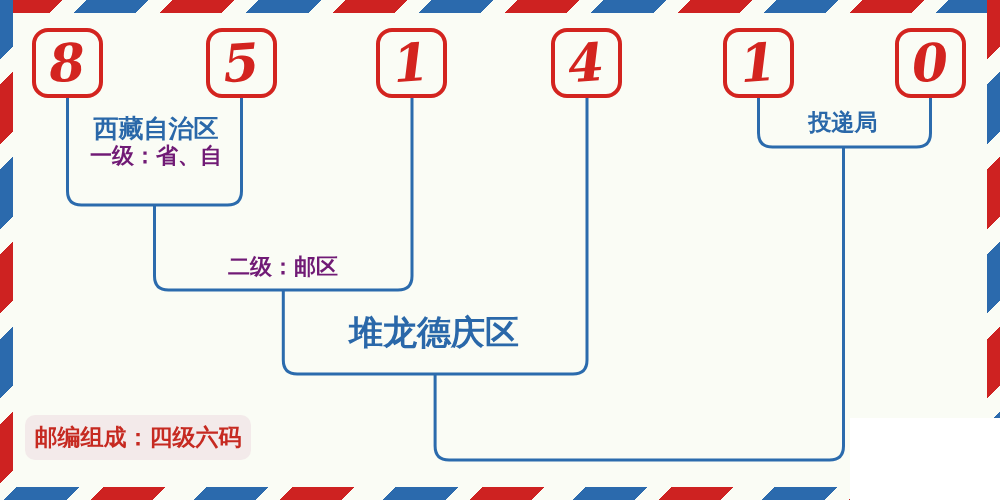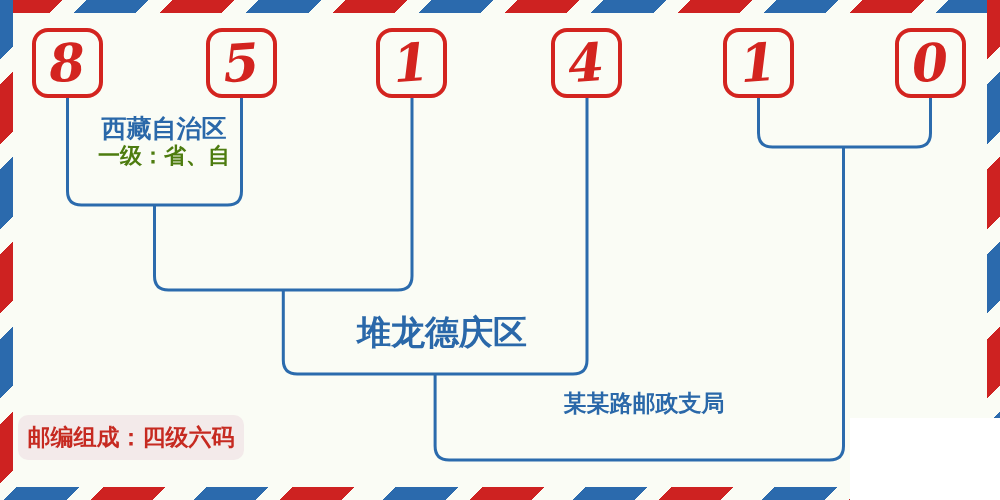--- a/index.html
+++ b/index.html
@@ -29,34 +29,34 @@
     font-family:"DejaVu Serif","Liberation Serif",serif;
     font-style:italic;font-weight:bold;font-size:52px;line-height:1;
     color:#d3241f;transform:rotate(-4deg);
   }
   .db1{left:32px;} .db2{left:206px;} .db3{left:376px;}
   .db4{left:551px;} .db5{left:723px;} .db6{left:895px;}
   
   .connectors{position:absolute;left:0;top:0;}
   
   .lbl{position:absolute;transform:translateX(-50%);white-space:nowrap;
-       font-weight:bold;text-align:center;margin-left:8px;}
+       font-weight:bold;text-align:center;}
   .blue{color:#2a68a9;}
-  .red{color:#4d7c0f;}
+  .red{color:#701a75;}
   .l1-region{left:156px;top:112px;font-size:25px;}
   .l1-desc{left:156px;top:143px;font-size:22px;line-height:26px;}
   .l2-desc{left:283px;top:252px;font-size:22px;}
   .l3-region{left:434px;top:310px;font-size:34px;}
   .l3-desc{left:436px;top:340px;font-size:22px;}
   .l4-region{left:636px;top:388px;font-size:23px;}
   .l4-desc{left:640px;top:419px;font-size:22px;}
   .delivery-lbl{left:843px;top:107px;font-size:23px;}
   
   .badge{
-    position:absolute;left:18px;top:415px;width:226px;height:45px;
+    position:absolute;left:25px;top:415px;width:226px;height:45px;
     background:#f3eaea;border-radius:10px;
     display:flex;align-items:center;justify-content:center;
     font-size:23px;font-weight:bold;color:#c62a21;
   }
 </style>
 </head>
 <body>
 
 <div class="canvas">
 
@@ -93,23 +93,24 @@
   </div>
   <div class="digit-box db6">
     <span class="digit">0</span>
   </div>
 
   <div class="lbl blue l1-region">西藏自治区</div>
   <div class="lbl red l1-desc">
     <div>一级：省、自</div>
   </div>
 
+  <div class="lbl red l2-desc">二级：邮区</div>
 
   <div class="lbl blue l3-region">堆龙德庆区</div>
 
-  <div class="lbl blue l4-region">某某路邮政支局</div>
 
+  <div class="lbl blue delivery-lbl">投递局</div>
 
   <div class="badge">
     <span>邮编组成：四级六码</span>
   </div>
 
 </div>
 
 </body></html>

